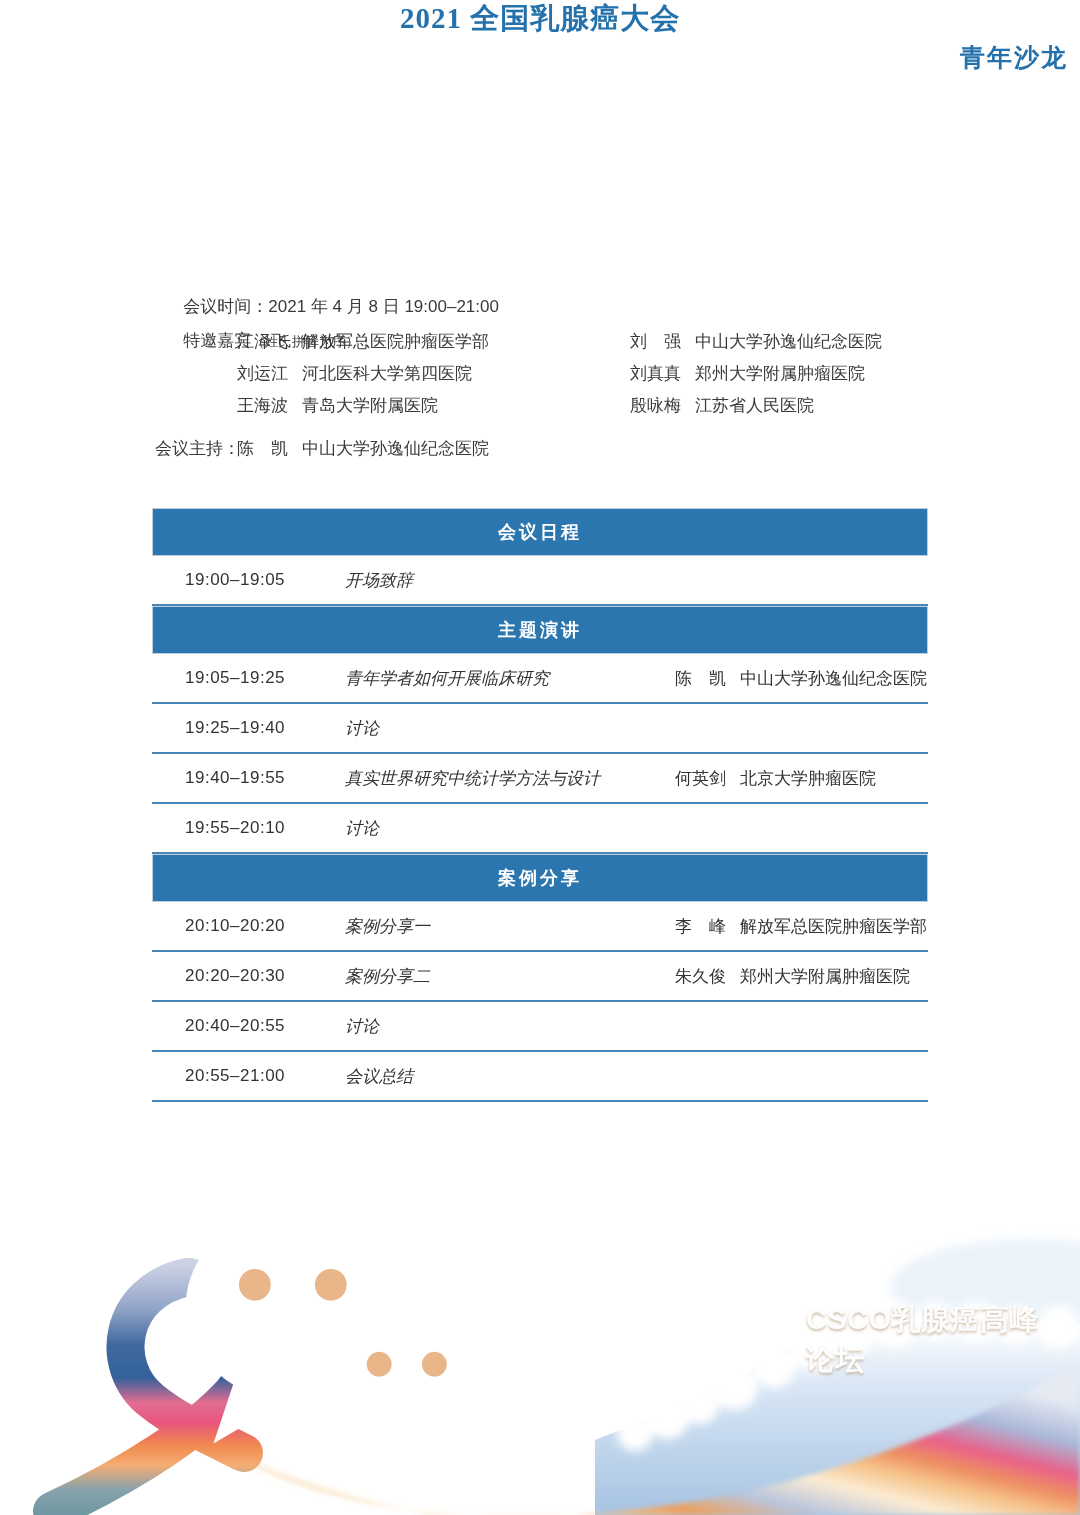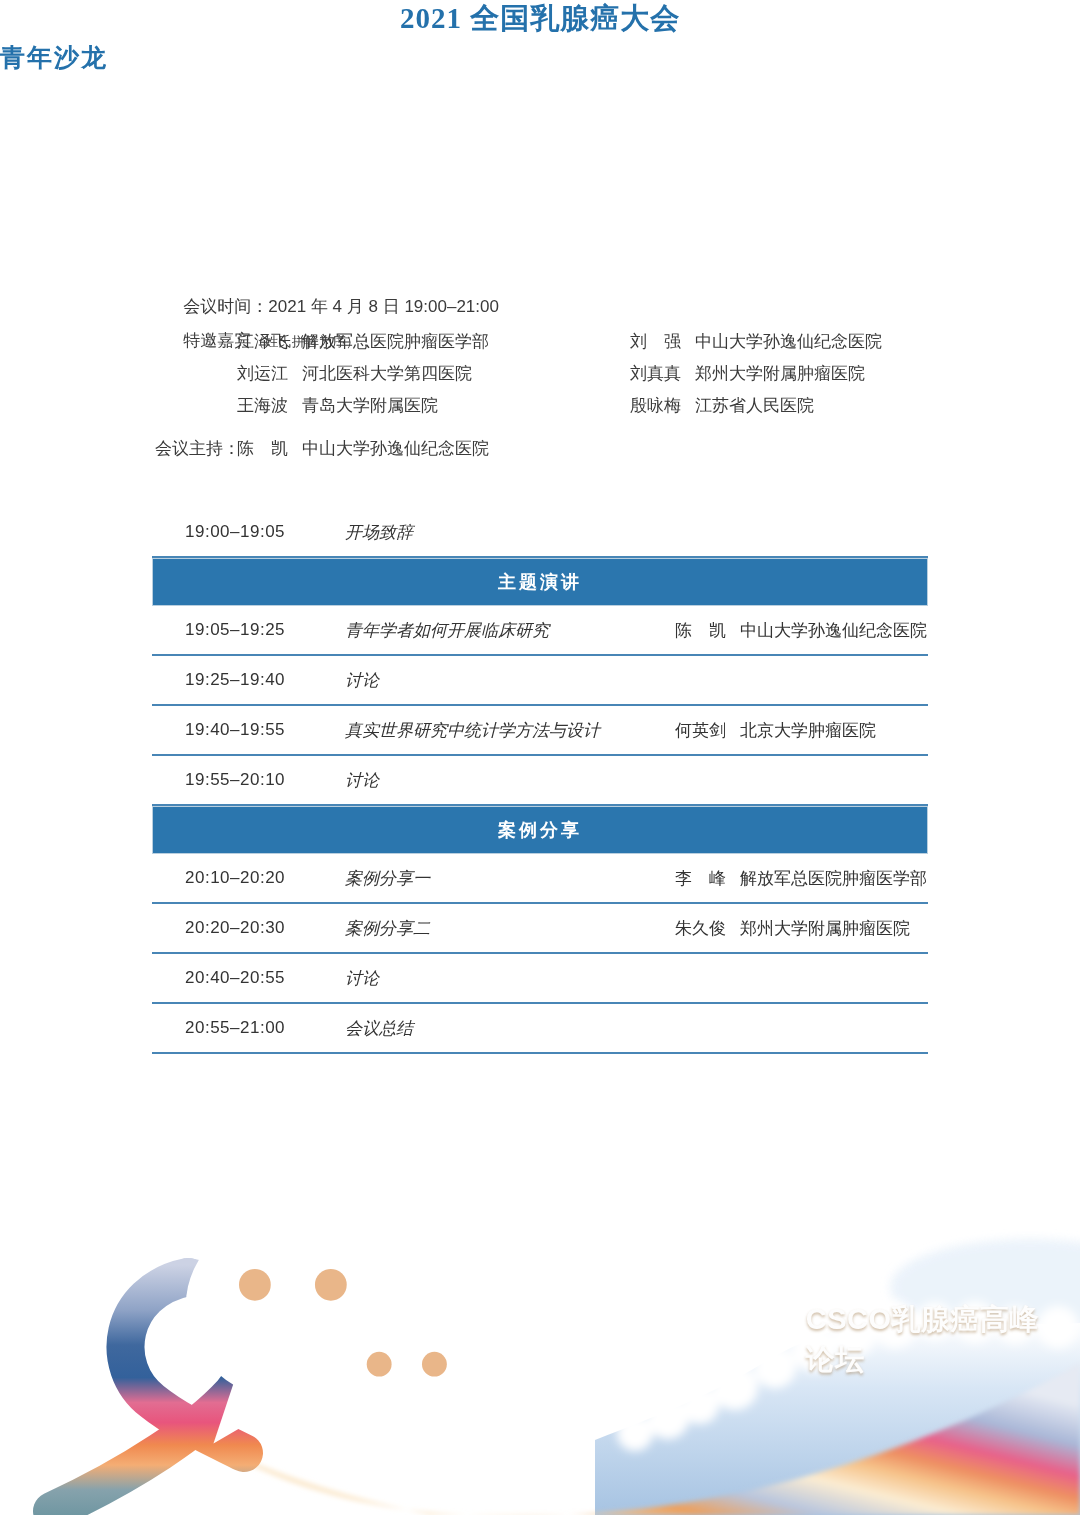--- a/index.html
+++ b/index.html
@@ -7,21 +7,21 @@
     position:relative;width:1080px;height:1515px;margin:0 auto;background:#ffffff;
     font-family:"Liberation Sans","DejaVu Sans",sans-serif;color:#333;overflow:hidden;
   }
   
   .title{
     margin:0;text-align:center;
     font-family:"Liberation Serif","DejaVu Serif",serif;
     font-weight:700;font-size:29px;line-height:36px;color:#2471ab;letter-spacing:1px;
   }
   .subtitle{
-    margin:6px 0 0;text-align:left;
+    margin:6px 12px 0;text-align:right;
     font-family:"Liberation Serif","DejaVu Serif",serif;
     font-weight:700;font-size:25px;line-height:32px;color:#2471ab;letter-spacing:2px;
   }
   
   .info{position:absolute;left:155px;top:256px;width:790px;font-size:17px;color:#3a3a3a;}
   .info-line{height:34px;line-height:34px;white-space:pre;}
   .note{font-size:13.5px;}
   .guest-grid{
     margin-left:82px;margin-top:2px;display:grid;
     grid-template-columns:393px auto;grid-auto-rows:32px;line-height:32px;
@@ -80,20 +80,23 @@
     </div>
 
     <div class="hosts-line">
       <span>会议主持：</span>
       <span class="host-1"><span class="p-name">陈　凯</span><span>中山大学孙逸仙纪念医院</span></span>
     </div>
   </div>
 
   <div class="agenda">
 
+    <div class="section-bar">
+        <span>会议日程</span>
+      </div>
 
     <div class="agenda-row">
       <span class="col-time">19:00–19:05</span>
       <span class="col-title">开场致辞</span>
       <span class="col-speaker"><span class="sp-name"></span><span></span></span>
     </div>
 
     <div class="section-bar">
         <span>主题演讲</span>
       </div>

